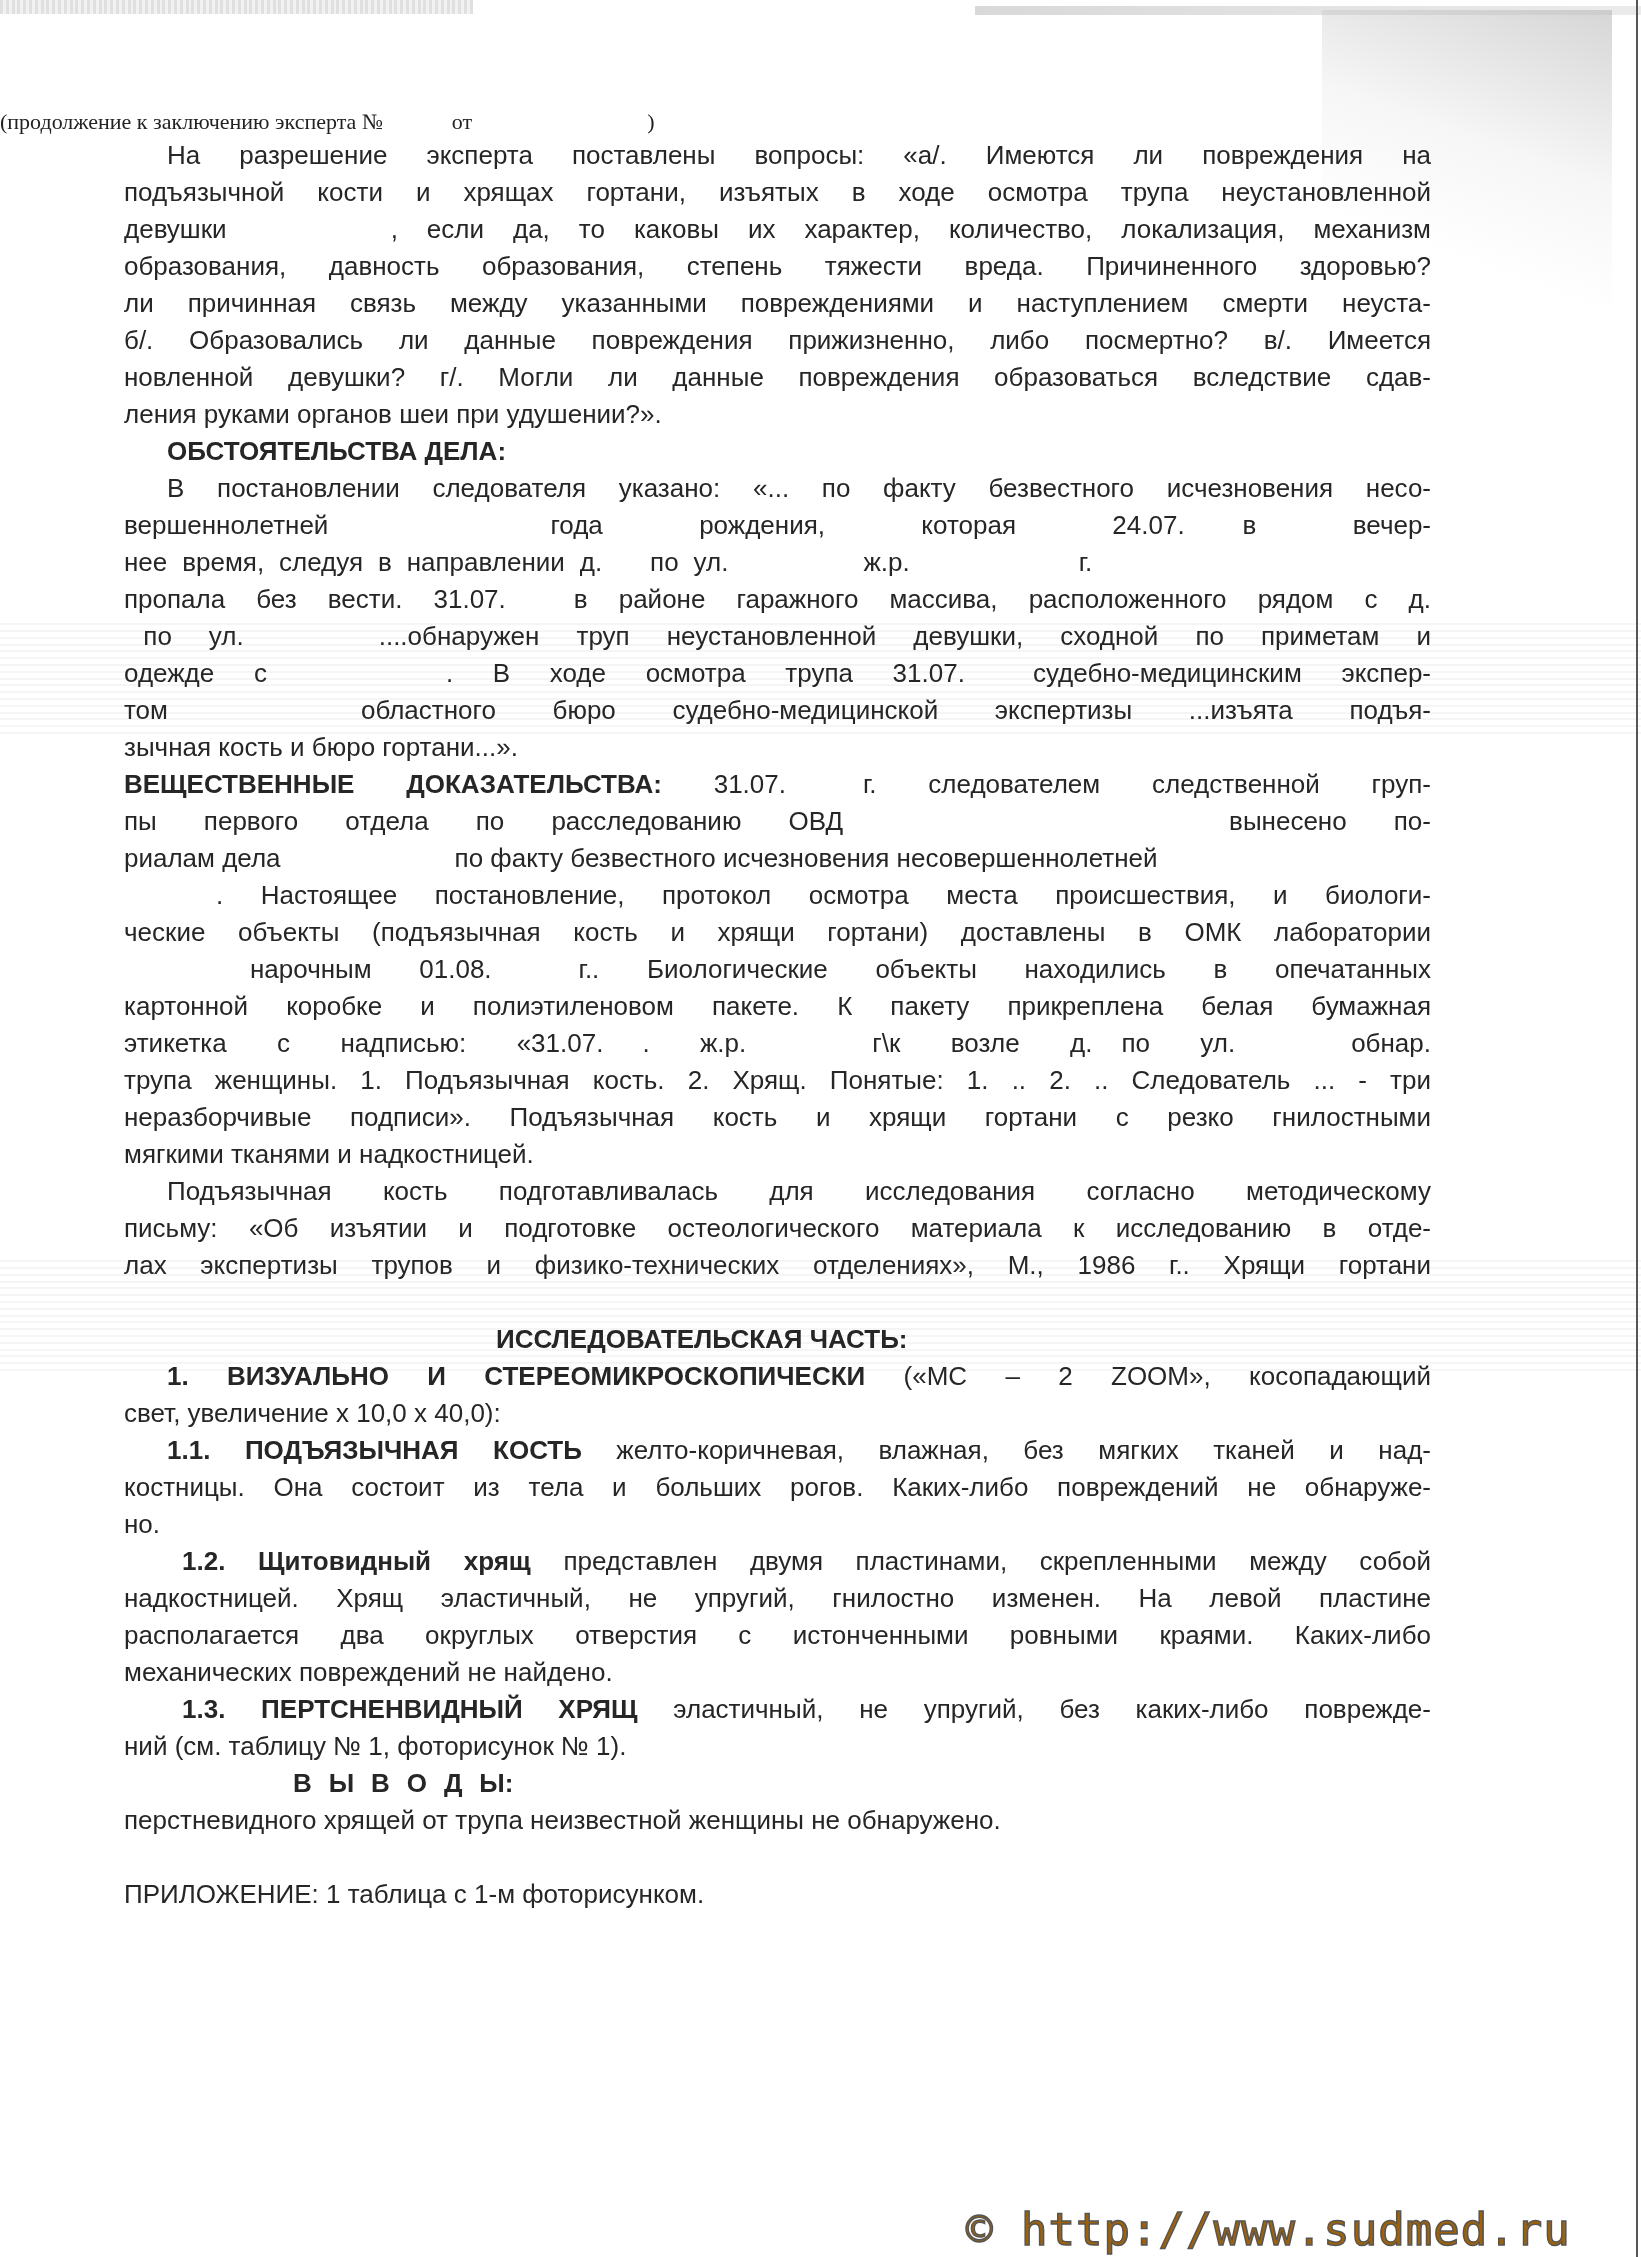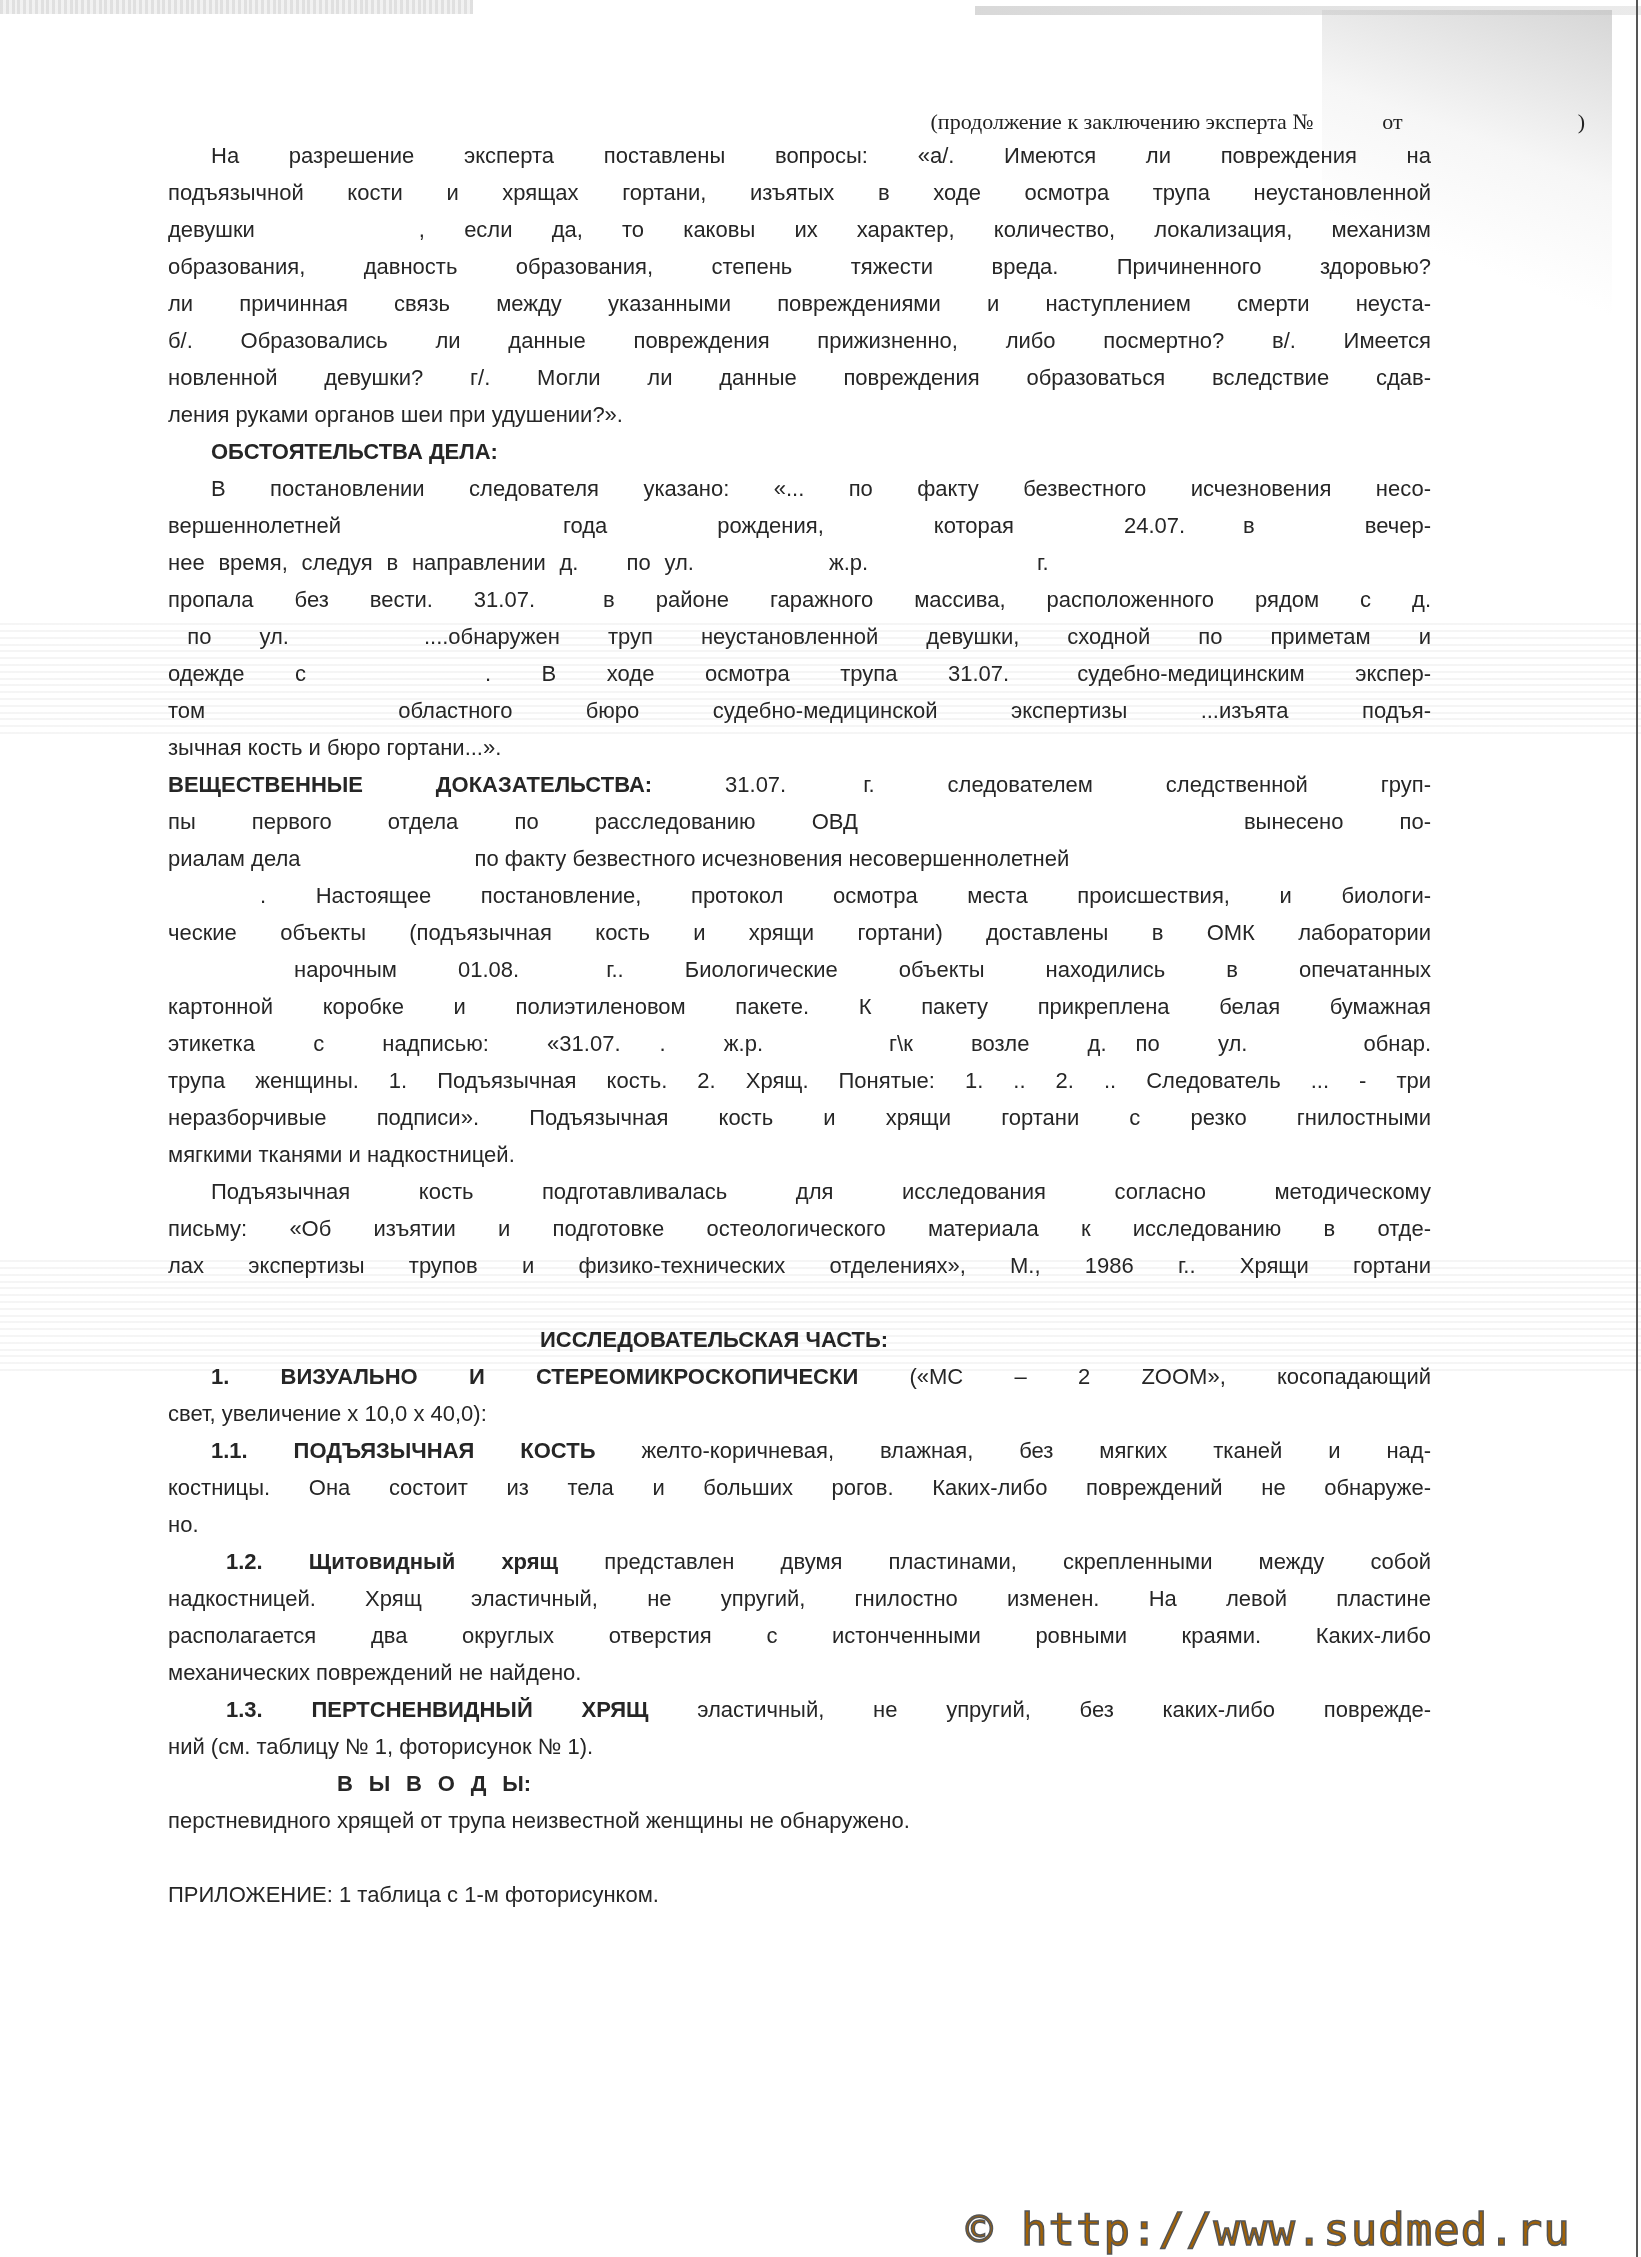--- a/index.html
+++ b/index.html
@@ -7,26 +7,26 @@
          font-family:"Liberation Sans", sans-serif; color:#262626; }
   .scan-top-left { position:absolute; left:0; top:0; width:473px; height:13.5px;
          background:repeating-linear-gradient(90deg,#d8d8d8 0 2.9px,#eeeeee 2.9px 5.8px); opacity:.8; }
   .scan-top-right { position:absolute; left:975px; top:5.8px; width:666px; height:9.7px;
          background:linear-gradient(90deg,#cfcfcf,#e6e6e6); opacity:.8; }
   .scan-corner { position:absolute; right:29px; top:9.7px; width:290px; height:406px;
          background:linear-gradient(200deg, rgba(180,180,180,.55) 0%, rgba(220,220,220,.25) 35%, rgba(255,255,255,0) 60%); }
   .scan-band { position:absolute; left:0; width:1641px; height:116px;
          background:repeating-linear-gradient(0deg, rgba(200,200,200,.18) 0 1.9px, rgba(255,255,255,0) 1.9px 6.8px); }
   .right-edge { position:absolute; right:2.9px; top:0; width:1.9px; height:2257px; background:#555; }
-  .header-line { position:absolute; left:0; top:109px; width:1585px; text-align:right;
+  .header-line { position:absolute; left:0; top:109px; width:1585px; text-align:left;
          font-family:"Liberation Serif", serif; font-size:22px; color:#222; }
   .header-line span { display:inline-block; }
   .page { position:absolute; left:124px; top:137px; width:1307px; }
-  .ln { height:37px; line-height:37px; font-size:22px; white-space:nowrap;
-        text-align:justify; text-align-last:justify; letter-spacing:0;margin-left:44px; }
+  .ln { height:37px; line-height:37px; font-size:26px; white-space:nowrap;
+        text-align:justify; text-align-last:justify; letter-spacing:0; }
   .ln.last { text-align-last:left; }
   .ind { padding-left:43px; }
   .ind2 { padding-left:58px; }
   .b { font-weight:bold; }
   .gap { height:37px; }
   .blank { display:inline-block; }
   .watermark { position:absolute; left:966px; top:2204px; font-family:"DejaVu Sans Mono", monospace;
         font-size:44px; color:#a16207; -webkit-text-stroke:1.5px #555; letter-spacing:1px; }
 </style>
 </head>

